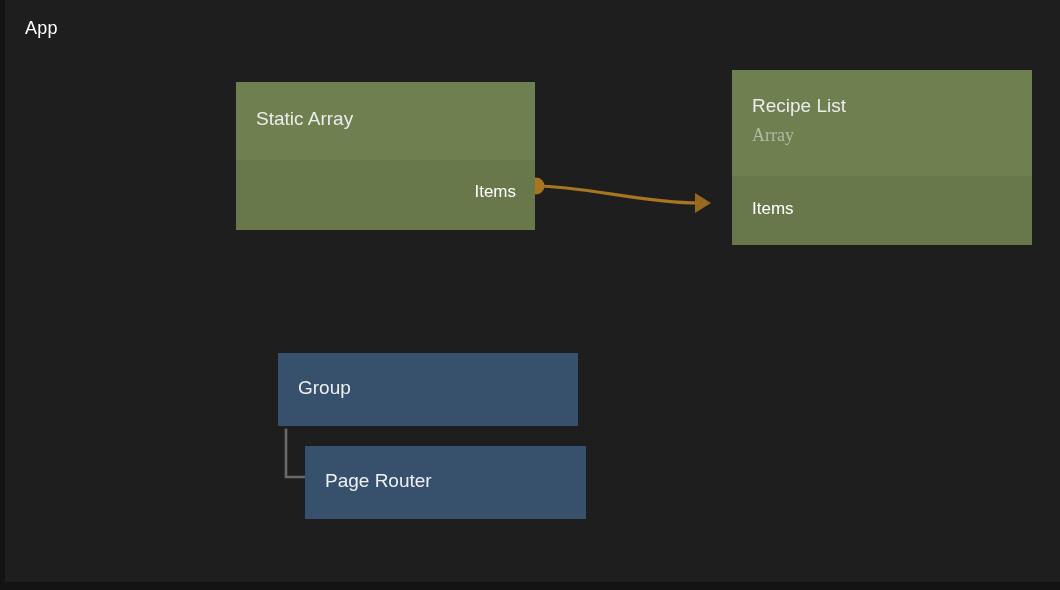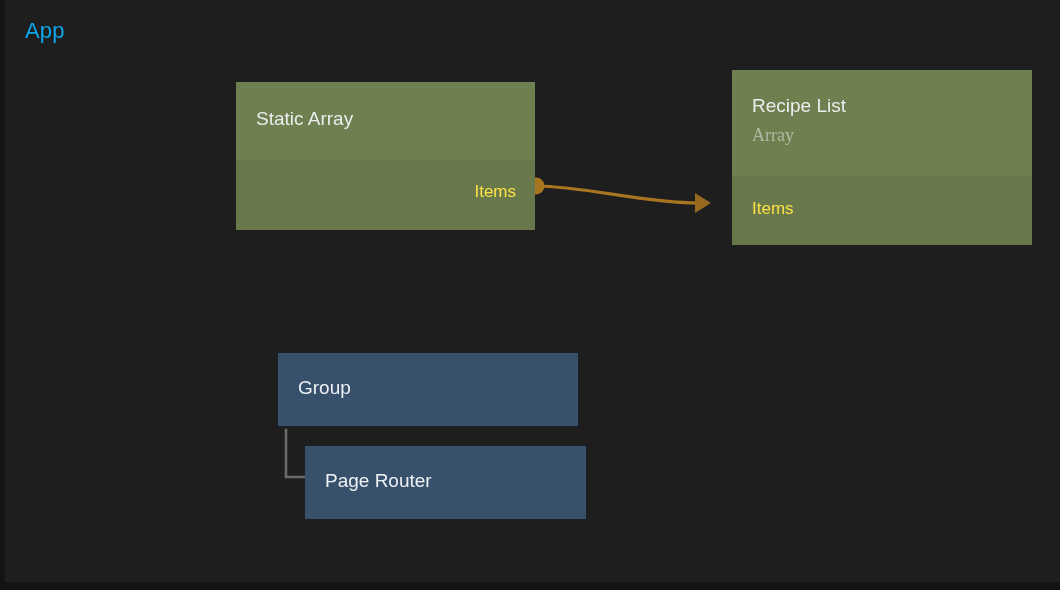--- a/index.html
+++ b/index.html
@@ -36,22 +36,22 @@
     left: 0; top: 582px;
     width: 1060px; height: 8px;
     background: #131313;
   }
 
   
   .canvas-title {
     position: absolute;
     left: 20px;
     top: 18px;
-    font-size: 22px;
-    color: #0ea5e9;
+    font-size: 18px;
+    color: #ffffff;
     letter-spacing: 0.2px;
     white-space: nowrap;
   }
 
   
   .node {
     position: absolute;
     box-sizing: border-box;
   }
   .node-header {
@@ -74,21 +74,21 @@
     white-space: nowrap;
   }
   .node-body {
     box-sizing: border-box;
     width: 100%;
     position: relative;
   }
   .port-label {
     position: absolute;
     font-size: 17px;
-    color: #fde047;
+    color: #ffffff;
     white-space: nowrap;
   }
 
   
   .node-green .node-header { background: #6f8050; }
   .node-green .node-body   { background: #68784a; }
 
   
   .node-blue { background: #37506c; }
   .node-blue .node-title {

